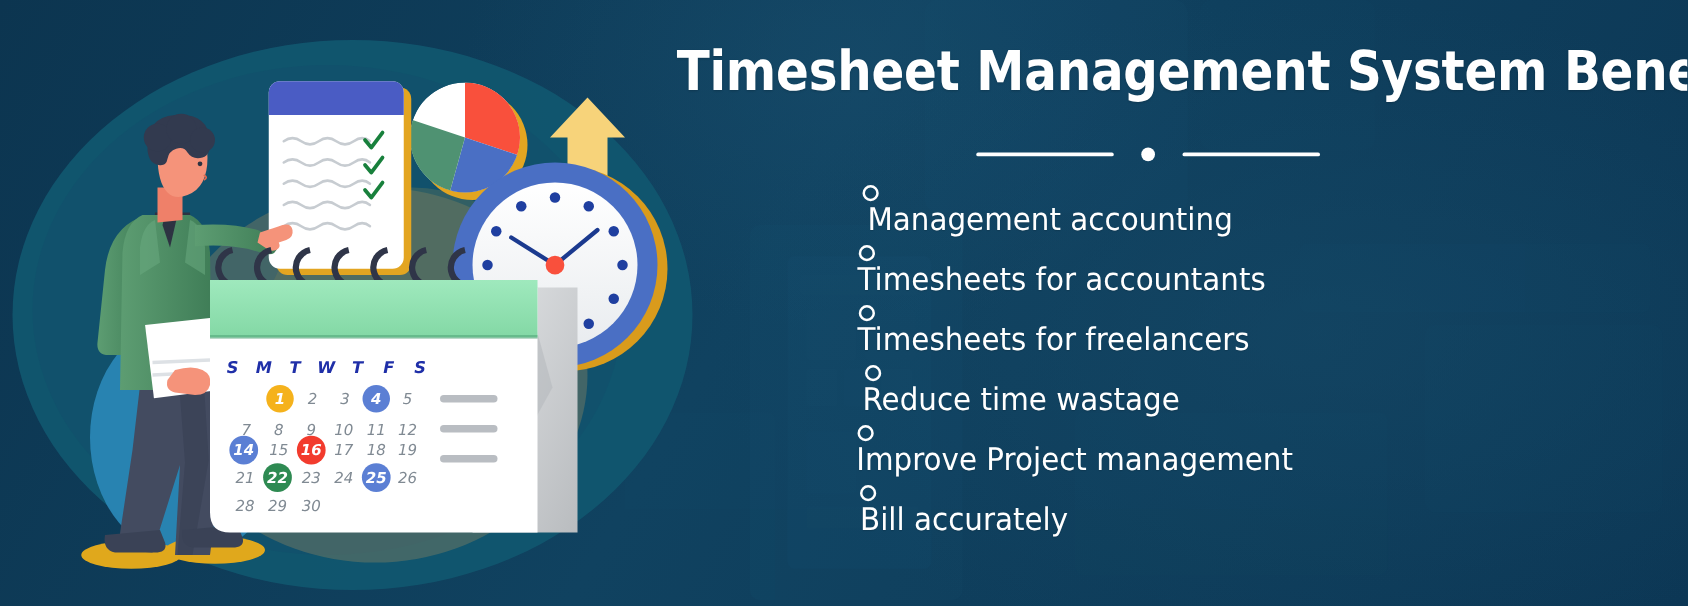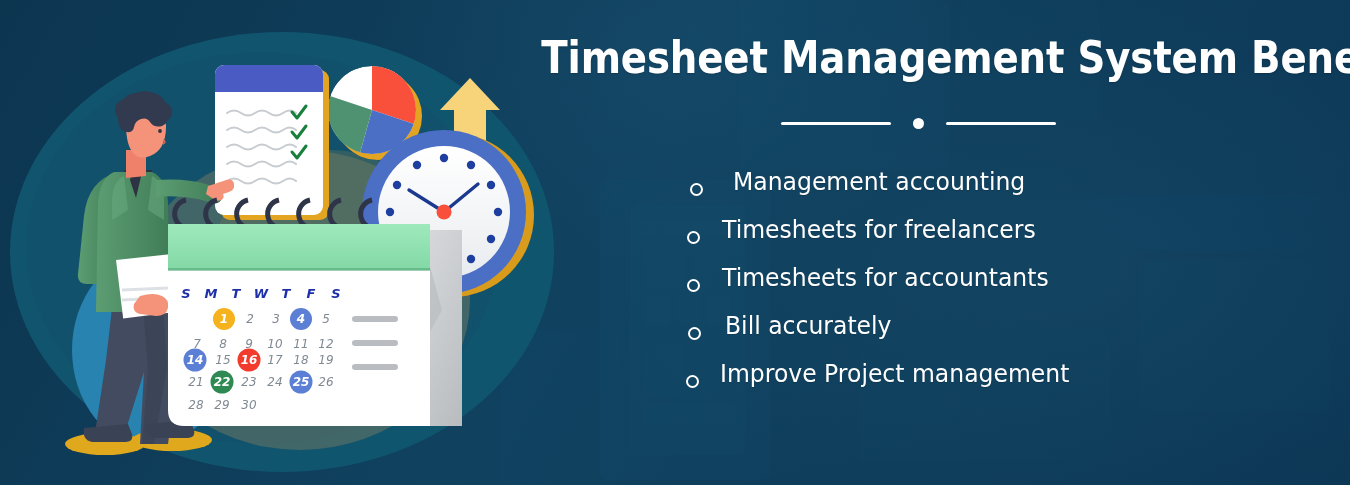--- a/index.html
+++ b/index.html
@@ -31,21 +31,21 @@
     text-shadow:0 1px 2px rgba(0,0,0,.18);
   }
   .divider{
     position:absolute;left:0;top:112px;width:856px;height:22px;
     display:flex;align-items:center;justify-content:center;gap:22px;
   }
   .divider .ln{width:110px;height:3px;background:#ffffff;border-radius:2px;}
   .divider .dot{width:11px;height:11px;border-radius:50%;background:#ffffff;}
 
   .bullets{position:absolute;left:200px;top:148px;width:660px;}
-  .bullet{display:flex;align-items:flex-end;height:48px;}
+  .bullet{display:flex;align-items:flex-start;height:48px;flex-direction:column;}
   .bullet .mark{
     width:13px;height:13px;border:2.4px solid #ffffff;border-radius:50%;
     box-sizing:border-box;flex:0 0 auto;margin-right:26px;
   }
   .bullet .txt{
     color:#ffffff;font-size:25px;font-weight:400;white-space:nowrap;
     transform:scaleX(.94);transform-origin:0 50%;
     text-shadow:0 1px 1px rgba(0,0,0,.14);
   }
   .b0 .mark{margin-left:0px;}  .b0 .txt{margin-left:4px;}
@@ -294,32 +294,36 @@
       <span class="ln"></span>
       <span class="dot"></span>
       <span class="ln"></span>
     </div>
 
     <div class="bullets">
       <div class="bullet b0">
         <span class="mark"></span>
         <span class="txt">Management accounting</span>
       </div>
+      <div class="bullet b3">
+        <span class="mark"></span>
+        <span class="txt">Timesheets for accountants</span>
+      </div>
       <div class="bullet b2">
         <span class="mark"></span>
         <span class="txt">Timesheets for freelancers</span>
       </div>
-      <div class="bullet b3">
-        <span class="mark"></span>
-        <span class="txt">Timesheets for accountants</span>
+      <div class="bullet b4">
+        <span class="mark"></span>
+        <span class="txt">Reduce time wastage</span>
+      </div>
+      <div class="bullet b6">
+        <span class="mark"></span>
+        <span class="txt">Improve Project management</span>
       </div>
       <div class="bullet b5">
         <span class="mark"></span>
         <span class="txt">Bill accurately</span>
-      </div>
-      <div class="bullet b6">
-        <span class="mark"></span>
-        <span class="txt">Improve Project management</span>
       </div>
     </div>
 
   </div>
 </div>
 
 </body></html>

